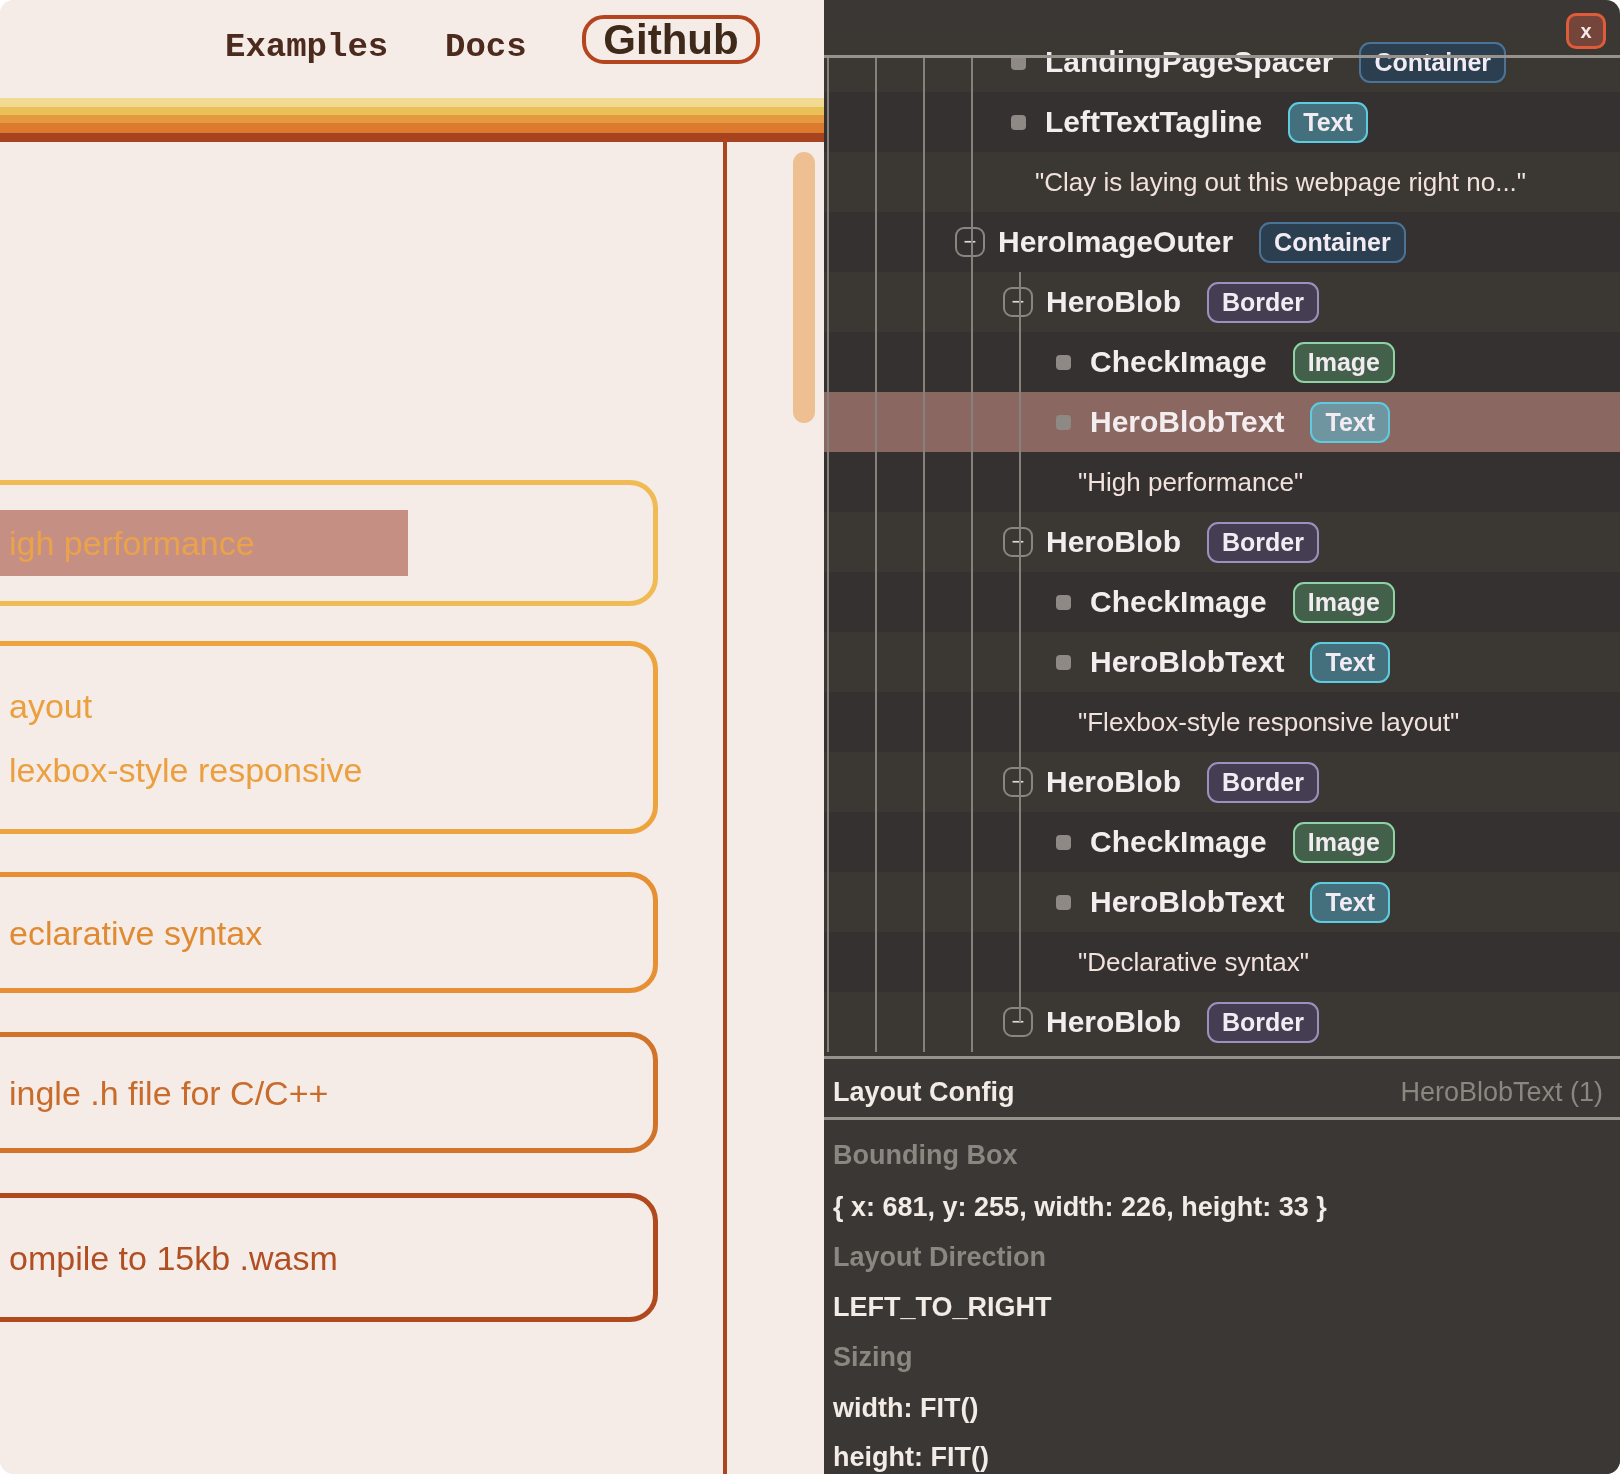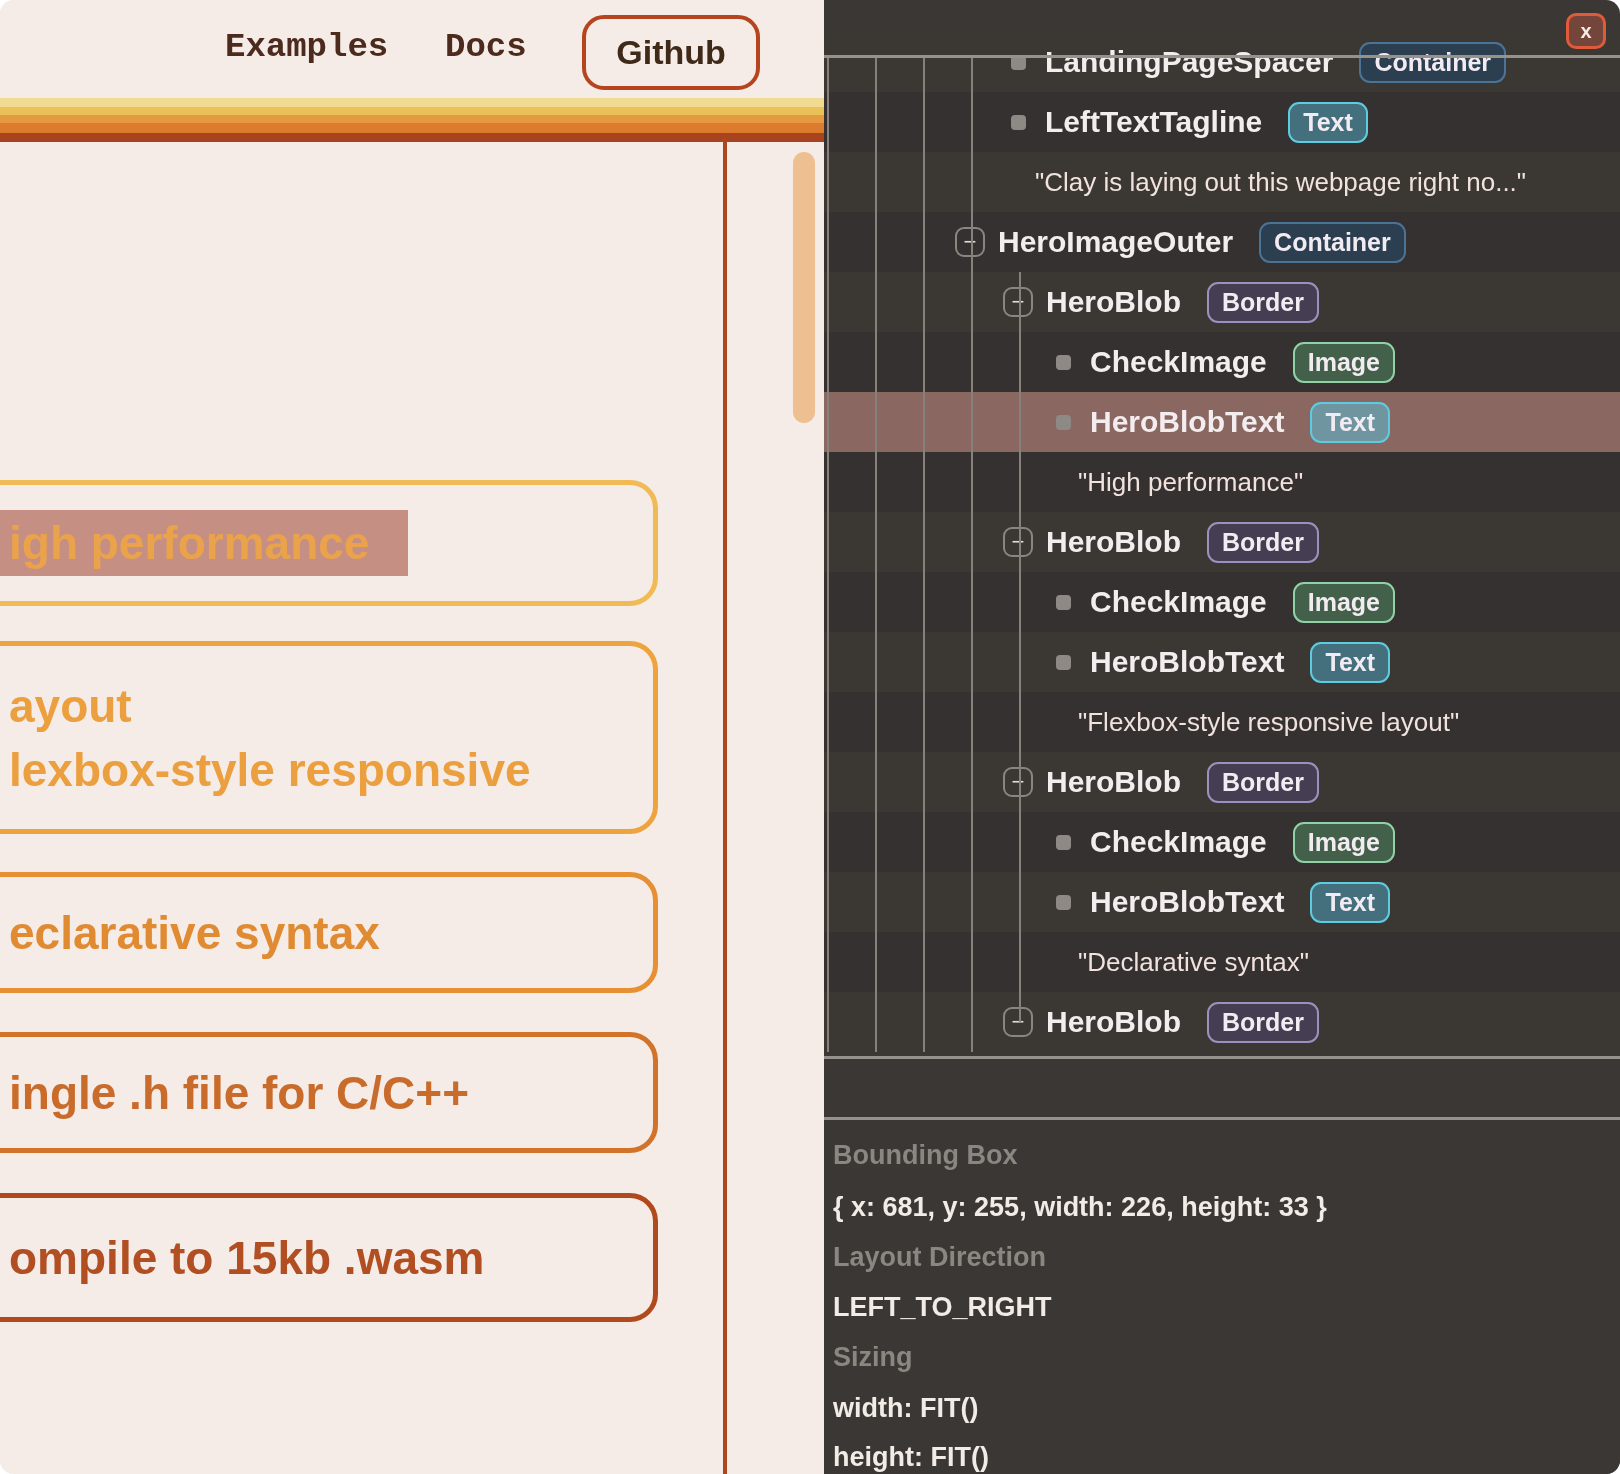--- a/index.html
+++ b/index.html
@@ -4,33 +4,33 @@
 <style>
   html,body{margin:0;padding:0;background:#ffffff;}
   .screen{
     position:relative;width:1620px;height:1474px;border-radius:14px;overflow:hidden;
     font-family:"Liberation Sans","DejaVu Sans",sans-serif;background:#f5ece7;
   }
   
   .page{position:absolute;top:0;left:0;width:824px;height:1474px;background:#f5ece7;overflow:hidden;}
   .nav-item{position:absolute;top:28px;font-size:34px;font-weight:600;color:#4c2a1d;cursor:pointer;font-family:Liberation Mono, monospace;}
   .gh-btn{
-    position:absolute;left:582px;top:15px;width:178px;height:75px;box-sizing:border-box;
+    position:absolute;left:582px;top:15px;width:178px;height:49px;box-sizing:border-box;
     border:4px solid #b5451f;border-radius:22px;display:flex;align-items:center;justify-content:center;
-    font-size:34px;font-weight:600;color:#3f2a1a;background:transparent;cursor:pointer;
+    font-size:42px;font-weight:600;color:#3f2a1a;background:transparent;cursor:pointer;
   }
   .stripe-band{position:absolute;left:0;width:824px;}
   .page-divider{position:absolute;left:723px;top:139px;width:4px;height:1335px;}
   .scroll-pill{position:absolute;left:793px;top:152px;width:22px;height:271px;border-radius:11px;}
   .sel-rect{position:absolute;left:-40px;top:510px;width:448px;height:66px;z-index:1;}
   .card{
     position:absolute;left:-40px;width:698px;box-sizing:border-box;border:5px solid;border-radius:28px;
     display:flex;flex-direction:column;justify-content:center;padding-left:44px;z-index:2;background:transparent;
   }
-  .card-line{font-size:46px;font-weight:700;line-height:64px;white-space:nowrap;}
+  .card-line{font-size:34px;font-weight:400;line-height:64px;white-space:nowrap;}
   
   .panel{position:absolute;top:0;left:824px;width:796px;height:1474px;background:#3a3734;overflow:hidden;}
   .trow{position:absolute;left:0;width:100%;height:60px;display:flex;align-items:center;box-sizing:border-box;z-index:1;}
   .trow.light{background:#3b3733;}
   .trow.dark{background:#343130;}
   .trow.hl{background:#8a6761;}
   .guide{position:absolute;width:2px;background:#87817b;z-index:2;}
   .minusbox{
     width:30px;height:30px;box-sizing:border-box;border:2px solid #8b857f;border-radius:9px;background:inherit;
     display:flex;align-items:center;justify-content:center;font-size:22px;line-height:22px;color:#e3dcd6;
@@ -192,20 +192,24 @@
         <div class="guide" style="left: 99px; top: 57px; height: 995px;"></div>
         <div class="guide" style="left: 147px; top: 57px; height: 995px;"></div>
         <div class="guide" style="left: 195px; top: 272px; height: 750px;"></div>
       </div>
 
     <div class="phead-sep"></div>
     <div class="close-btn">x</div>
 
     <div class="cfg-bg"></div>
     <div class="cfg-sep" style="top:1056px"></div>
+    <div class="cfg-head">
+      <span class="cfg-title">Layout Config</span>
+      <span class="cfg-sel">HeroBlobText (1)</span>
+    </div>
     <div class="cfg-sep" style="top:1117px"></div>
     <div id="cfgitems">
         <div class="cfg-item label" style="top: 1137px;">Bounding Box</div>
         <div class="cfg-item value" style="top: 1189px;">{ x: 681, y: 255, width: 226, height: 33 }</div>
         <div class="cfg-item label" style="top: 1239px;">Layout Direction</div>
         <div class="cfg-item value" style="top: 1289px;">LEFT_TO_RIGHT</div>
         <div class="cfg-item label" style="top: 1339px;">Sizing</div>
         <div class="cfg-item value" style="top: 1390px;">width: FIT()</div>
         <div class="cfg-item value" style="top: 1439px;">height: FIT()</div>
       </div>

